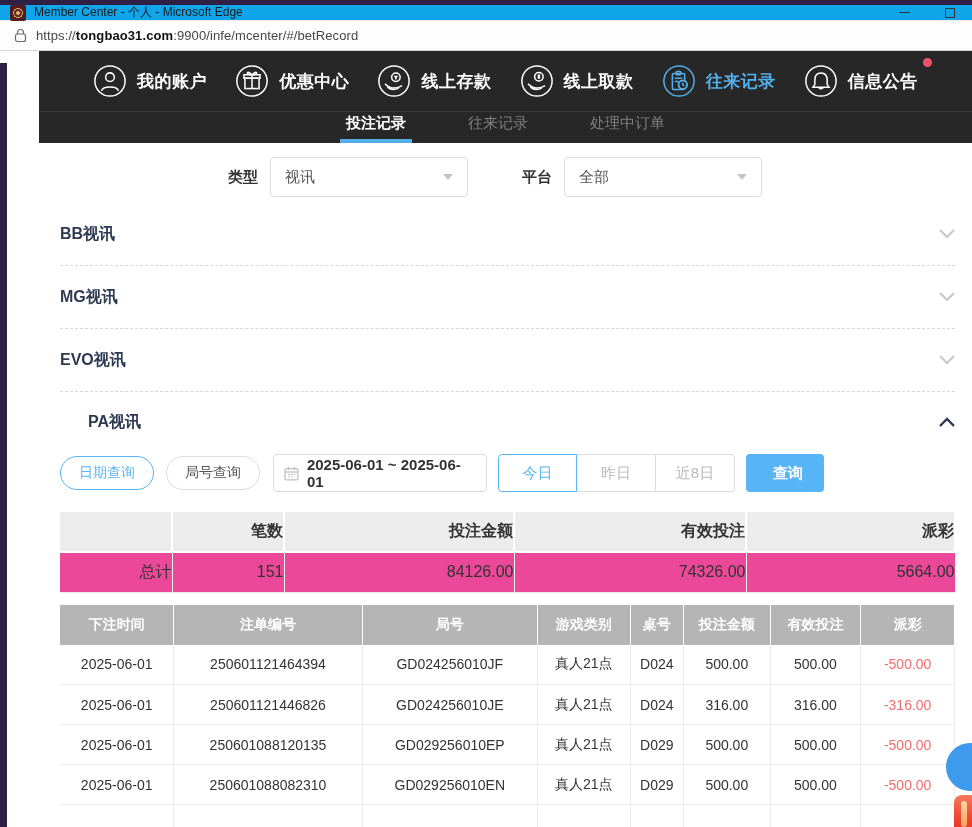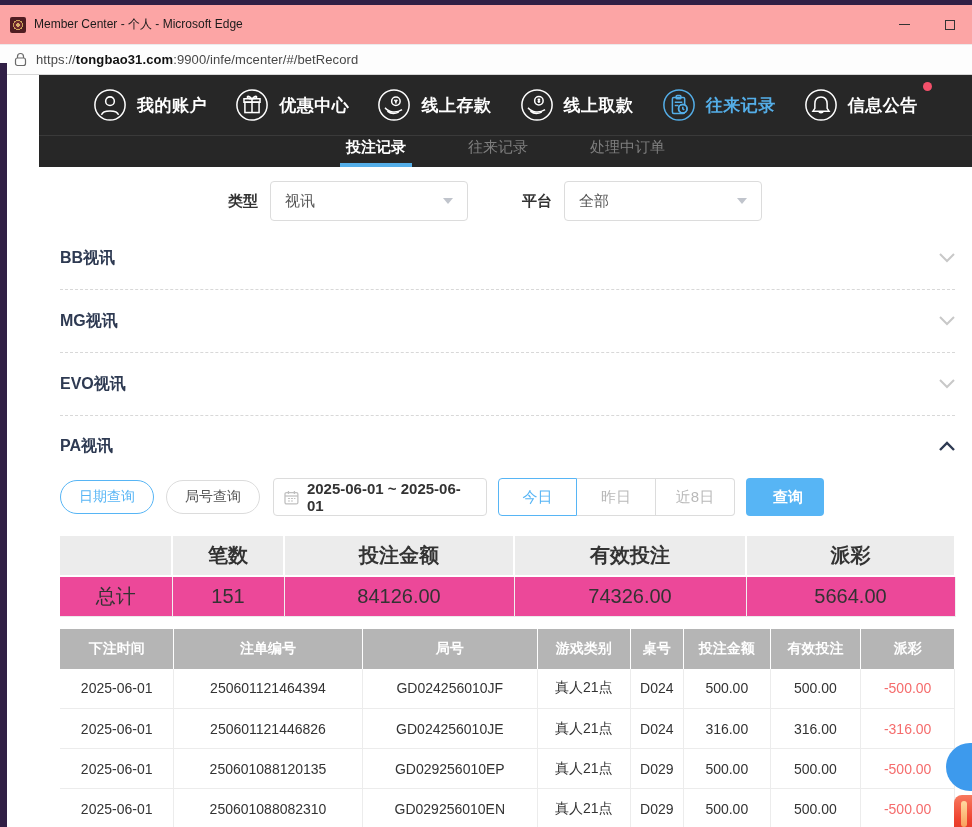--- a/index.html
+++ b/index.html
@@ -2,21 +2,21 @@
 <html><head>
 <meta charset="utf-8">
 <style>
   * { margin:0; padding:0; box-sizing:border-box; }
   html,body { width:972px; height:827px; overflow:hidden; background:#fff;
     font-family:"Liberation Sans","DejaVu Sans",sans-serif; }
   body { position:relative; }
 
   
   .win-top-strip { height:5px; background:#301f45; }
-  .titlebar { height:40px; background:#fca5a5; display:flex; align-items:center;
+  .titlebar { height:16px; background:#0ea5e9; display:flex; align-items:center;
     padding-left:10px; border-bottom:1px solid #eceaec;justify-content:center; }
   .favicon { width:16px; height:16px; border-radius:2px; margin-right:8px;
     background:radial-gradient(circle at 50% 50%, #d8b06a 0 2px, #6e2a2e 2px 4px, #caa25a 4px 5px, #4f1d22 5px); }
   .win-title { font-size:12px; color:#1b1b1b; flex:1; }
   .win-controls { display:flex; height:100%; }
   .win-btn { width:45px; height:100%; display:flex; align-items:center; justify-content:center; color:#333; }
   .min-glyph { width:11px; height:1px; background:#333; display:block; }
   .max-glyph { width:10px; height:10px; border:1px solid #333; display:block; }
 
   .urlbar { height:30px; background:#fdfdfd; display:flex; align-items:center;
@@ -51,21 +51,21 @@
   .filter-label { font-size:15px; color:#333; font-weight:bold; margin-right:12px; }
   .select-box { width:198px; height:40px; border:1px solid #dcdcdc; border-radius:4px;
     display:flex; align-items:center; justify-content:space-between; padding:0 14px;
     font-size:15px; color:#555; cursor:pointer; background:#fff; }
   .gap-42 { width:54px; }
   .caret-down { width:0; height:0; border-left:5px solid transparent; border-right:5px solid transparent;
     border-top:6px solid #c0c4cc; }
 
   .section { height:63px; display:flex; align-items:center; justify-content:space-between;
     border-bottom:1px dashed #d8d8d8; cursor:pointer; }
-  .section.expanded { border-bottom:none; height:50px; padding-top:10px; }
+  .section.expanded { border-bottom:none; height:50px; padding-top:10px;margin-left:28px; }
   .section-title { font-size:16px; font-weight:bold; color:#2e3a52; }
   .chev { display:block; }
 
   .query-bar { display:flex; align-items:center; margin-top:12px; }
   .pill-btn { height:34px; padding:0 18px; border-radius:17px; background:#fff;
     font-size:14px; display:flex; align-items:center; cursor:pointer; }
   .pill-btn.active { border:1px solid #57b5f5; color:#57b5f5; }
   .pill-btn.plain { border:1px solid #dcdcdc; color:#555; margin-left:12px; }
   .date-input { height:38px; width:214px; border:1px solid #dcdcdc; border-radius:4px;
     margin-left:13px; display:flex; align-items:center; padding:0 10px; gap:8px; cursor:pointer; }
@@ -76,22 +76,22 @@
     background:#fff; cursor:pointer; }
   .group-btn:first-child { border-left:1px solid #dcdcdc; border-radius:4px 0 0 4px; }
   .group-btn:last-child { border-radius:0 4px 4px 0; }
   .group-btn.active { border:1px solid #57b5f5; color:#57b5f5; }
   .search-btn { height:38px; width:78px; margin-left:11px; background:#57b5f5; color:#fff;
     border:none; border-radius:4px; font-size:15px; font-weight:bold; cursor:pointer;padding-left:6px; }
 
   
   .stable { display:table; width:895px; table-layout:fixed; margin-top:20px; border-collapse:collapse; }
   .srow { display:table-row; }
-  .scell { display:table-cell; height:40px; vertical-align:middle; text-align:center;
-    font-size:20px; color:#333; }
+  .scell { display:table-cell; height:40px; vertical-align:middle; text-align:right;
+    font-size:16px; color:#333; }
   .srow.head .scell { background:#ececec; font-weight:bold; border-right:2px solid #fff;
     border-bottom:2px solid #fff; }
   .srow.body .scell { background:#ec4899; border-right:1px solid #f0f0f0; border-bottom:1px solid #ebebeb; }
   .sc0{width:112px;} .sc1{width:112px;} .sc2{width:230px;} .sc3{width:232px;} .sc4{width:209px;}
 
   .btable { display:table; width:895px; table-layout:fixed; margin-top:12px; border-collapse:collapse; }
   .hrow { display:table-row; }
   .hcell { display:table-cell; height:40px; vertical-align:middle; text-align:center;
     background:#b5b5b5; color:#fff; font-size:14px; font-weight:bold; border-right:1px solid #fff; }
   .t-row { display:table-row; }

